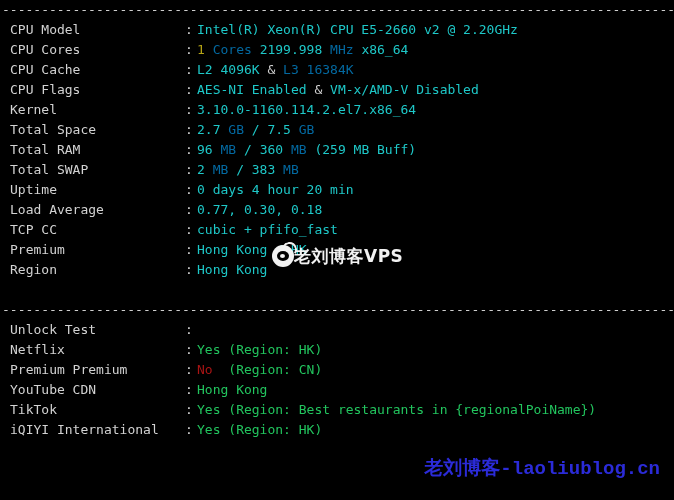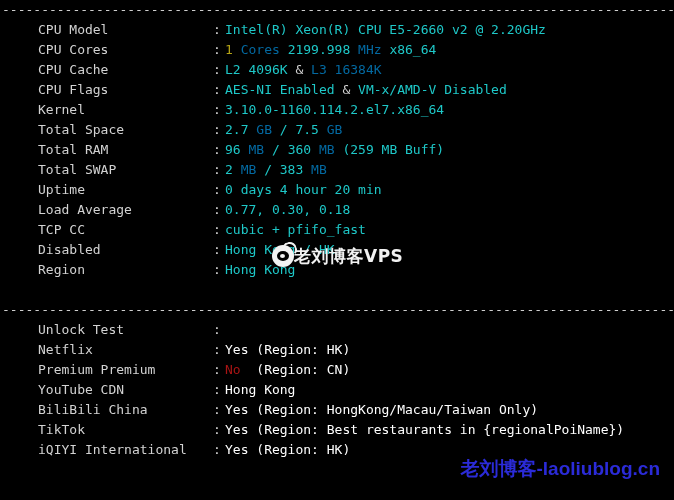--- a/index.html
+++ b/index.html
@@ -26,21 +26,21 @@
   }
   .rule {
     height: 20px;
     line-height: 20px;
     color: #cfcfcf;
     white-space: nowrap;
     overflow: hidden;
     letter-spacing: 0px;
     padding-left: 2px;
   }
-  .rows { padding-left: 10px; margin-left: 28px; }
+  .rows { padding-left: 10px; }
   .row {
     height: 20px;
     line-height: 20px;
     white-space: nowrap;
     display: block;
     overflow: hidden;
   }
   .label {
     display: inline-block;
     width: 175px;
@@ -55,21 +55,21 @@
   }
   .val {
     display: inline-block;
     vertical-align: top;
     white-space: pre;
   }
   .c-cyan   { color: #1ec8c8; }
   .c-yellow { color: #b5a315; }
   .c-olive  { color: #0369a1; }
   .c-grey   { color: #d2d2d2; }
-  .c-green  { color: #ffffff; }
+  .c-green  { color: #22c55e; }
   .c-red    { color: #a81414; text-align: center; }
   .spacer { height: 20px; }
 
   .wm-weibo {
     position: absolute;
     left: 272px;
     top: 245px;
     display: flex;
     align-items: center;
     font-family: "DejaVu Sans", "Liberation Sans", sans-serif;
@@ -115,21 +115,21 @@
     border: 2px solid #f2f2f2;
     border-radius: 50%;
     border-left-color: transparent;
     border-bottom-color: transparent;
     transform: rotate(-10deg);
   }
   .wm-blog {
     position: absolute;
     right: 14px;
     top: 459px;
-    font-family: Liberation Sans, sans-serif;
+    font-family: Liberation Mono, monospace;
     font-size: 19px;
     font-weight: bold;
     color: #2b2bd8;
     letter-spacing: 0px;
     white-space: nowrap;
   }
 </style>
 </head>
 <body>
 
@@ -142,33 +142,32 @@
       <div class="row"><span class="label">CPU Cores</span><span class="colon">:</span><span class="val"><span class="c-yellow">1 </span><span class="c-olive">Cores </span><span class="c-cyan">2199.998 </span><span class="c-olive">MHz </span><span class="c-cyan">x86_64</span></span></div>
       <div class="row"><span class="label">CPU Cache</span><span class="colon">:</span><span class="val"><span class="c-cyan">L2 4096K </span><span class="c-grey">&amp; </span><span class="c-olive">L3 16384K</span></span></div>
       <div class="row"><span class="label">CPU Flags</span><span class="colon">:</span><span class="val"><span class="c-cyan">AES-NI Enabled </span><span class="c-grey">&amp; </span><span class="c-cyan">VM-x/AMD-V Disabled</span></span></div>
       <div class="row"><span class="label">Kernel</span><span class="colon">:</span><span class="val"><span class="c-cyan">3.10.0-1160.114.2.el7.x86_64</span></span></div>
       <div class="row"><span class="label">Total Space</span><span class="colon">:</span><span class="val"><span class="c-cyan">2.7 </span><span class="c-olive">GB </span><span class="c-cyan">/ </span><span class="c-cyan">7.5 </span><span class="c-olive">GB</span></span></div>
       <div class="row"><span class="label">Total RAM</span><span class="colon">:</span><span class="val"><span class="c-cyan">96 </span><span class="c-olive">MB </span><span class="c-cyan">/ </span><span class="c-cyan">360 </span><span class="c-olive">MB </span><span class="c-cyan">(259 MB Buff)</span></span></div>
       <div class="row"><span class="label">Total SWAP</span><span class="colon">:</span><span class="val"><span class="c-cyan">2 </span><span class="c-olive">MB </span><span class="c-cyan">/ </span><span class="c-cyan">383 </span><span class="c-olive">MB</span></span></div>
       <div class="row"><span class="label">Uptime</span><span class="colon">:</span><span class="val"><span class="c-cyan">0 days 4 hour 20 min</span></span></div>
       <div class="row"><span class="label">Load Average</span><span class="colon">:</span><span class="val"><span class="c-cyan">0.77, 0.30, 0.18</span></span></div>
       <div class="row"><span class="label">TCP CC</span><span class="colon">:</span><span class="val"><span class="c-cyan">cubic + pfifo_fast</span></span></div>
-      <div class="row"><span class="label">Disabled</span><span class="colon">:</span><span class="val"><span class="c-cyan">Hong Kong / HK</span></span></div>
+      <div class="row"><span class="label">Premium</span><span class="colon">:</span><span class="val"><span class="c-cyan">Hong Kong / HK</span></span></div>
       <div class="row"><span class="label">Region</span><span class="colon">:</span><span class="val"><span class="c-cyan">Hong Kong</span></span></div>
     </div>
 
   <div class="spacer"></div>
   <div class="rule">-------------------------------------------------------------------------------------------------</div>
 
   <div class="rows" id="sec-unlock">
       <div class="row"><span class="label">Unlock Test</span><span class="colon">:</span><span class="val"></span></div>
       <div class="row"><span class="label">Netflix</span><span class="colon">:</span><span class="val"><span class="c-green">Yes </span><span class="c-green">(Region: HK)</span></span></div>
       <div class="row"><span class="label">Premium Premium</span><span class="colon">:</span><span class="val"><span class="c-red">No </span><span class="c-green"> (Region: CN)</span></span></div>
       <div class="row"><span class="label">YouTube CDN</span><span class="colon">:</span><span class="val"><span class="c-green">Hong Kong</span></span></div>
-      <div class="row"><span class="label">BiliBili China</span><span class="colon">:</span><span class="val"><span class="c-green">Yes </span><span class="c-green">(Region: HongKong/Macau/Taiwan Only)</span></span></div>
       <div class="row"><span class="label">TikTok</span><span class="colon">:</span><span class="val"><span class="c-green">Yes </span><span class="c-green">(Region: Best restaurants in {regionalPoiName})</span></span></div>
       <div class="row"><span class="label">iQIYI International</span><span class="colon">:</span><span class="val"><span class="c-green">Yes </span><span class="c-green">(Region: HK)</span></span></div>
     </div>
 
   <div class="wm-weibo">
     <span class="weibo-badge">
         <span class="weibo-arc"></span>
       </span>
     <span>老刘博客VPS</span>
   </div>

